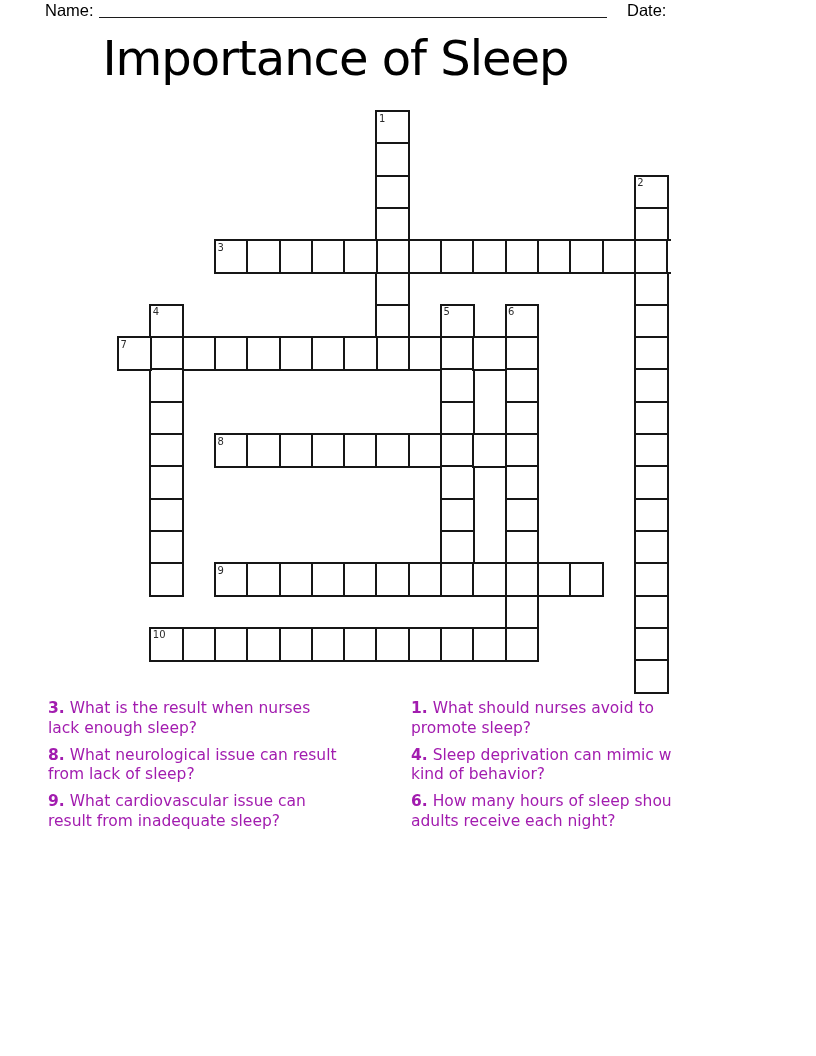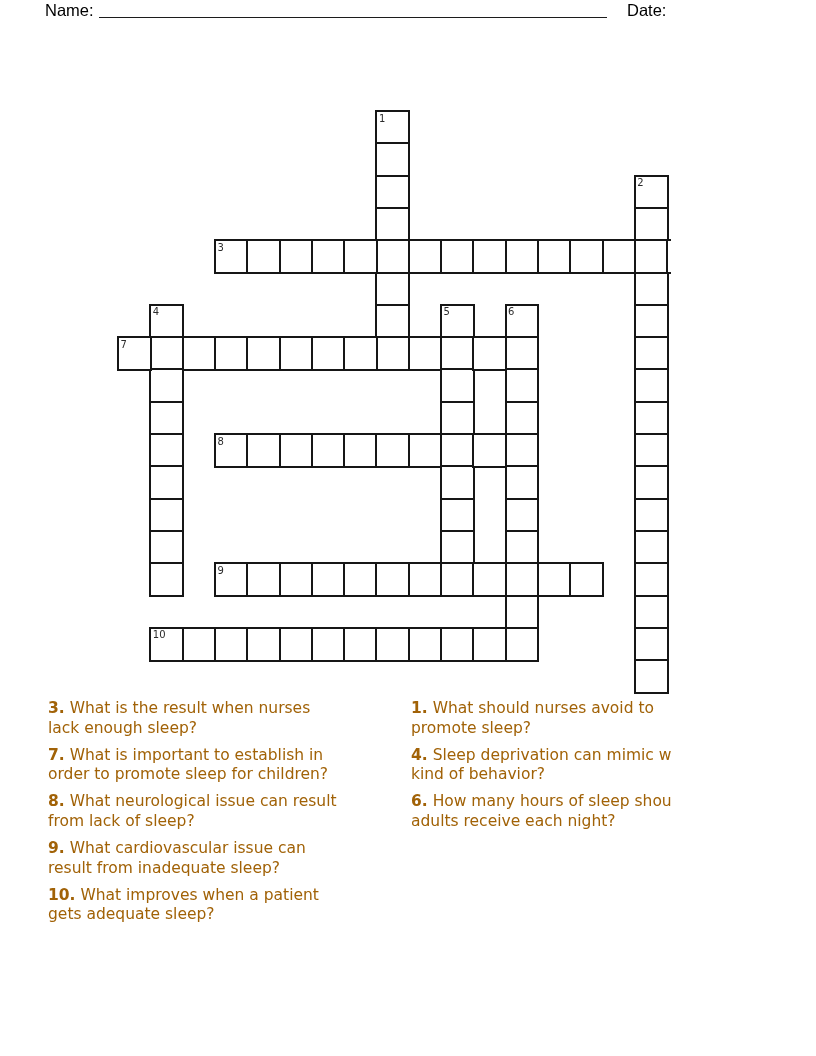--- a/index.html
+++ b/index.html
@@ -33,35 +33,36 @@
   
   .clues { position:absolute; top:699px; }
   .clues.across { left:48px;  width:352px; }
   .clues.down   { left:411px; width:365px; }
   .clue-head {
     font-family:"DejaVu Sans", sans-serif; font-size:17px; font-weight:bold;
     text-decoration:underline; margin:0 0 8px 0;
   }
   .clue {
     font-family:"DejaVu Sans", sans-serif; font-size:15.5px;
-    line-height:19.6px; margin-bottom:7.5px; color:#a16207;
+    line-height:19.6px; margin-bottom:7.5px; color:#a21caf;
   }
   .clue .num { font-weight:bold; }
   .clue .txt { white-space:pre-line; }
 </style>
 </head>
 <body>
 
 <div class="page">
 
   <span class="hdr-label name-label">Name:</span>
   <div class="write-line name-line"></div>
   <span class="hdr-label date-label">Date:</span>
   <div class="write-line date-line"></div>
 
+  <h1 class="title">Importance of Sleep</h1>
 
   <div id="grid" class="grid">
       <div class="cell" style="left: 258.4px; top: 0px; width: 34.8px; height: 34.8px;">
         <span class="cellnum">1</span>
       </div>
       <div class="cell" style="left: 258.4px; top: 32.3px; width: 34.8px; height: 34.8px;"></div>
       <div class="cell" style="left: 258.4px; top: 64.6px; width: 34.8px; height: 34.8px;"></div>
       <div class="cell" style="left: 258.4px; top: 96.9px; width: 34.8px; height: 34.8px;"></div>
       <div class="cell" style="left: 258.4px; top: 129.2px; width: 34.8px; height: 34.8px;"></div>
       <div class="cell" style="left: 258.4px; top: 161.5px; width: 34.8px; height: 34.8px;"></div>
@@ -180,28 +181,24 @@
       <div class="cell" style="left: 258.4px; top: 516.8px; width: 34.8px; height: 34.8px;"></div>
       <div class="cell" style="left: 290.7px; top: 516.8px; width: 34.8px; height: 34.8px;"></div>
       <div class="cell" style="left: 323px; top: 516.8px; width: 34.8px; height: 34.8px;"></div>
       <div class="cell" style="left: 355.3px; top: 516.8px; width: 34.8px; height: 34.8px;"></div>
     </div>
 
   <div class="clues across">
     <div id="across-list">
         <div class="clue"><span class="num">3.</span> <span class="txt">What is the result when nurses
 lack enough sleep?</span></div>
-        <div class="clue"><span class="num">7.</span> <span class="txt">What is important to establish in
-order to promote sleep for children?</span></div>
         <div class="clue"><span class="num">8.</span> <span class="txt">What neurological issue can result
 from lack of sleep?</span></div>
         <div class="clue"><span class="num">9.</span> <span class="txt">What cardiovascular issue can
 result from inadequate sleep?</span></div>
-        <div class="clue"><span class="num">10.</span> <span class="txt">What improves when a patient
-gets adequate sleep?</span></div>
       </div>
   </div>
 
   <div class="clues down">
     <div id="down-list">
         <div class="clue"><span class="num">1.</span> <span class="txt">What should nurses avoid to
 promote sleep?</span></div>
         <div class="clue"><span class="num">4.</span> <span class="txt">Sleep deprivation can mimic what
 kind of behavior?</span></div>
         <div class="clue"><span class="num">6.</span> <span class="txt">How many hours of sleep should

